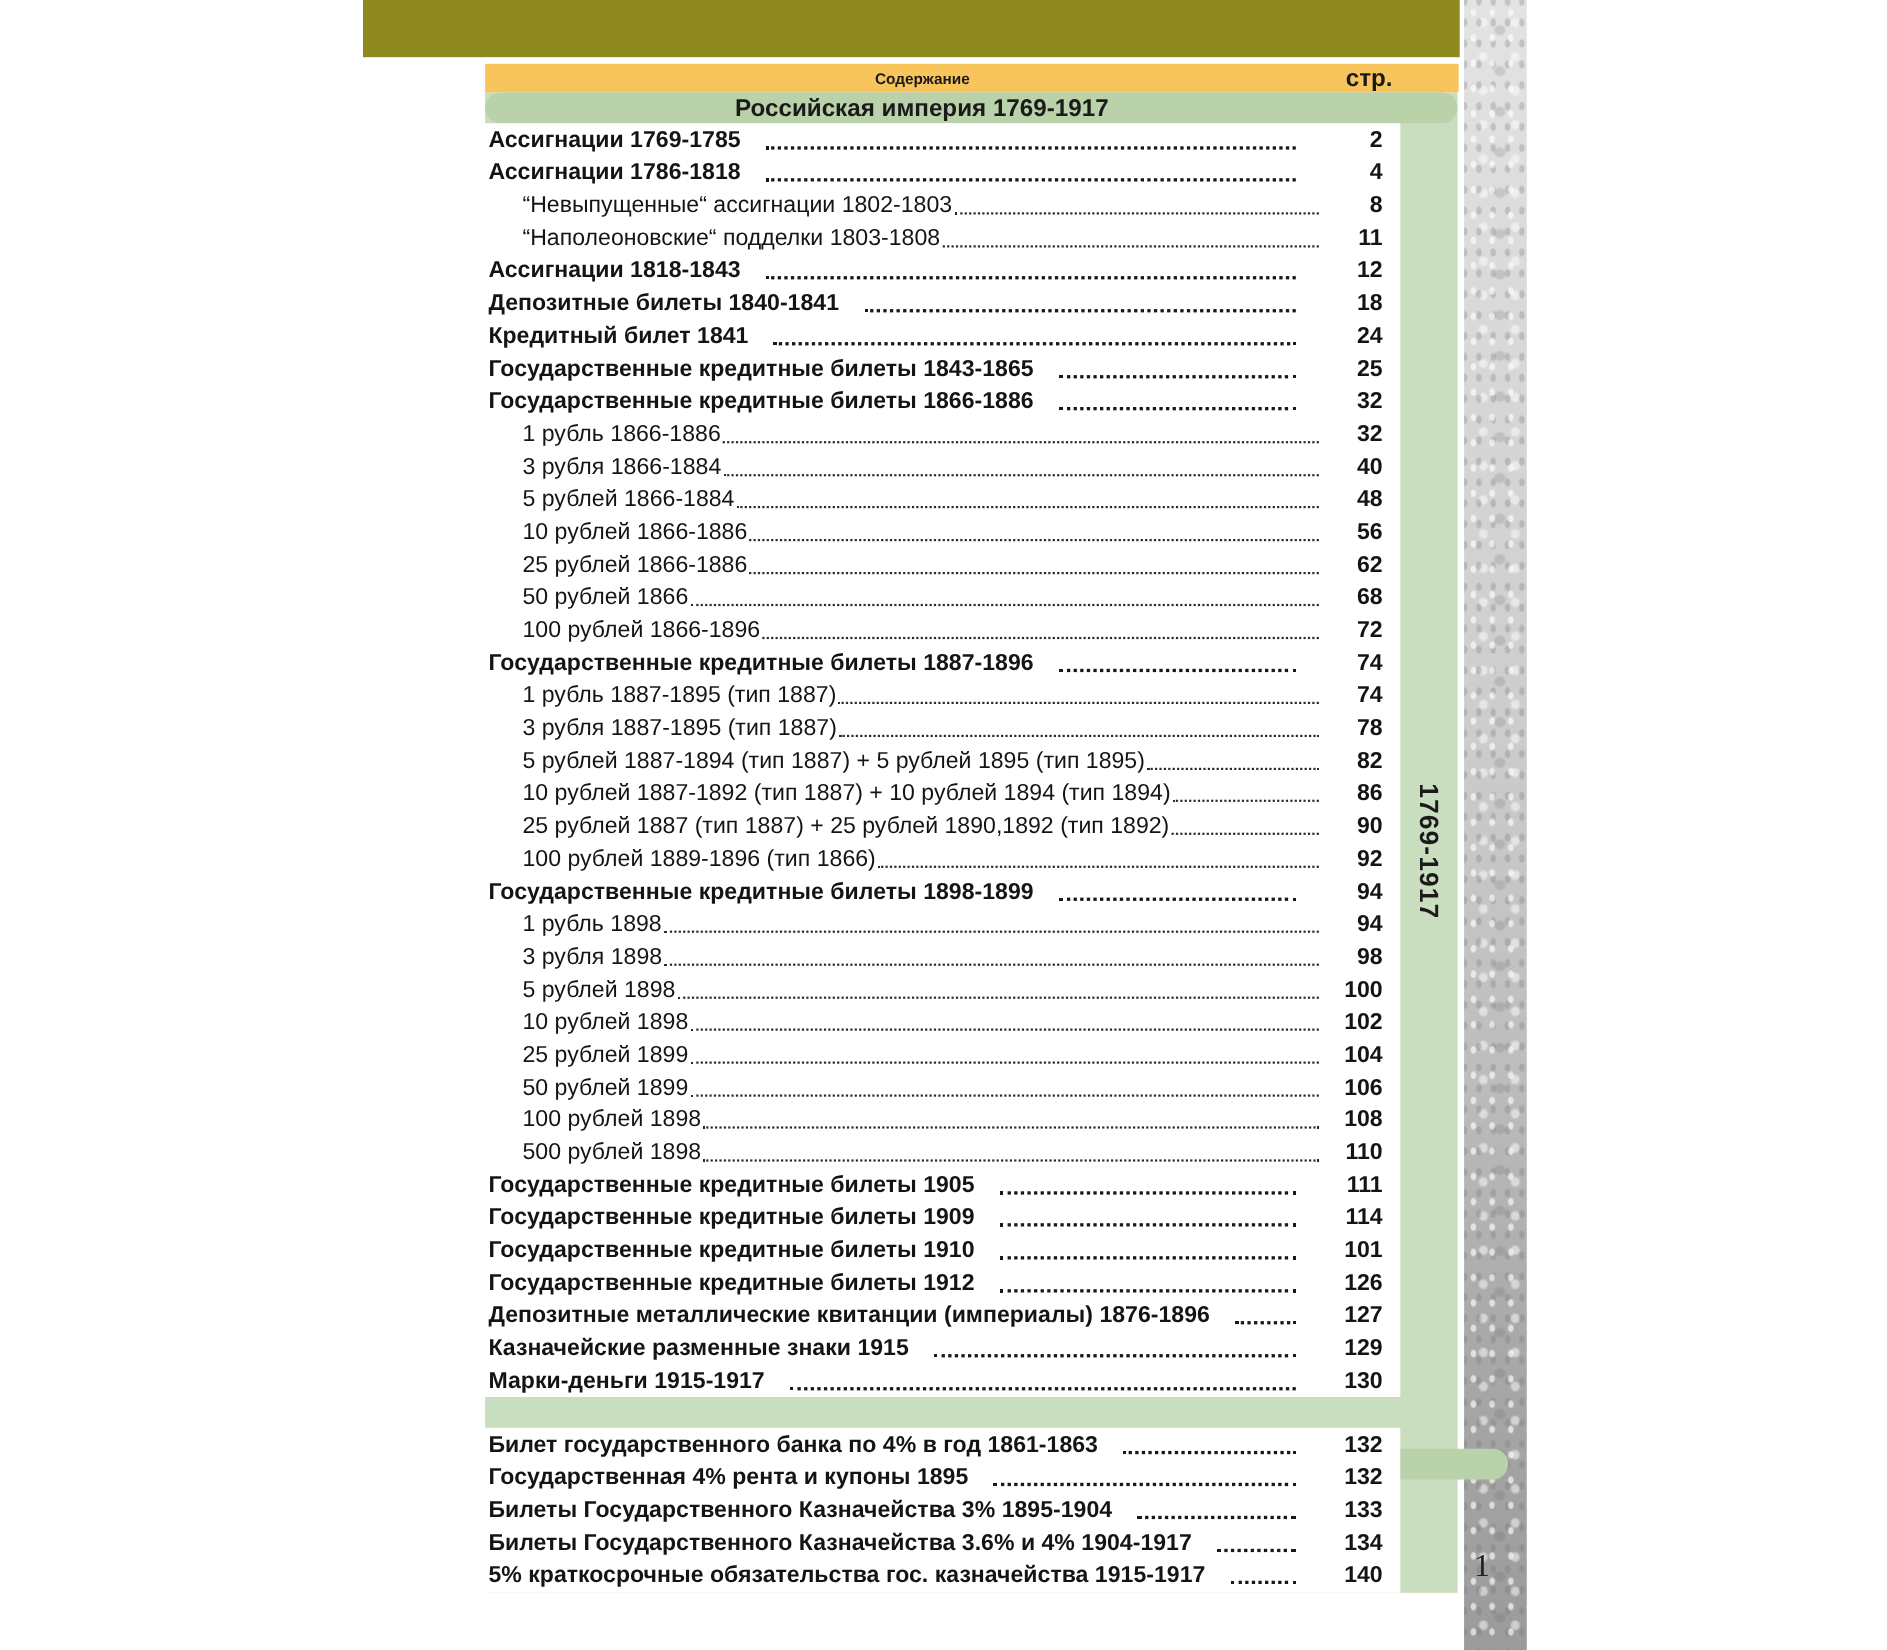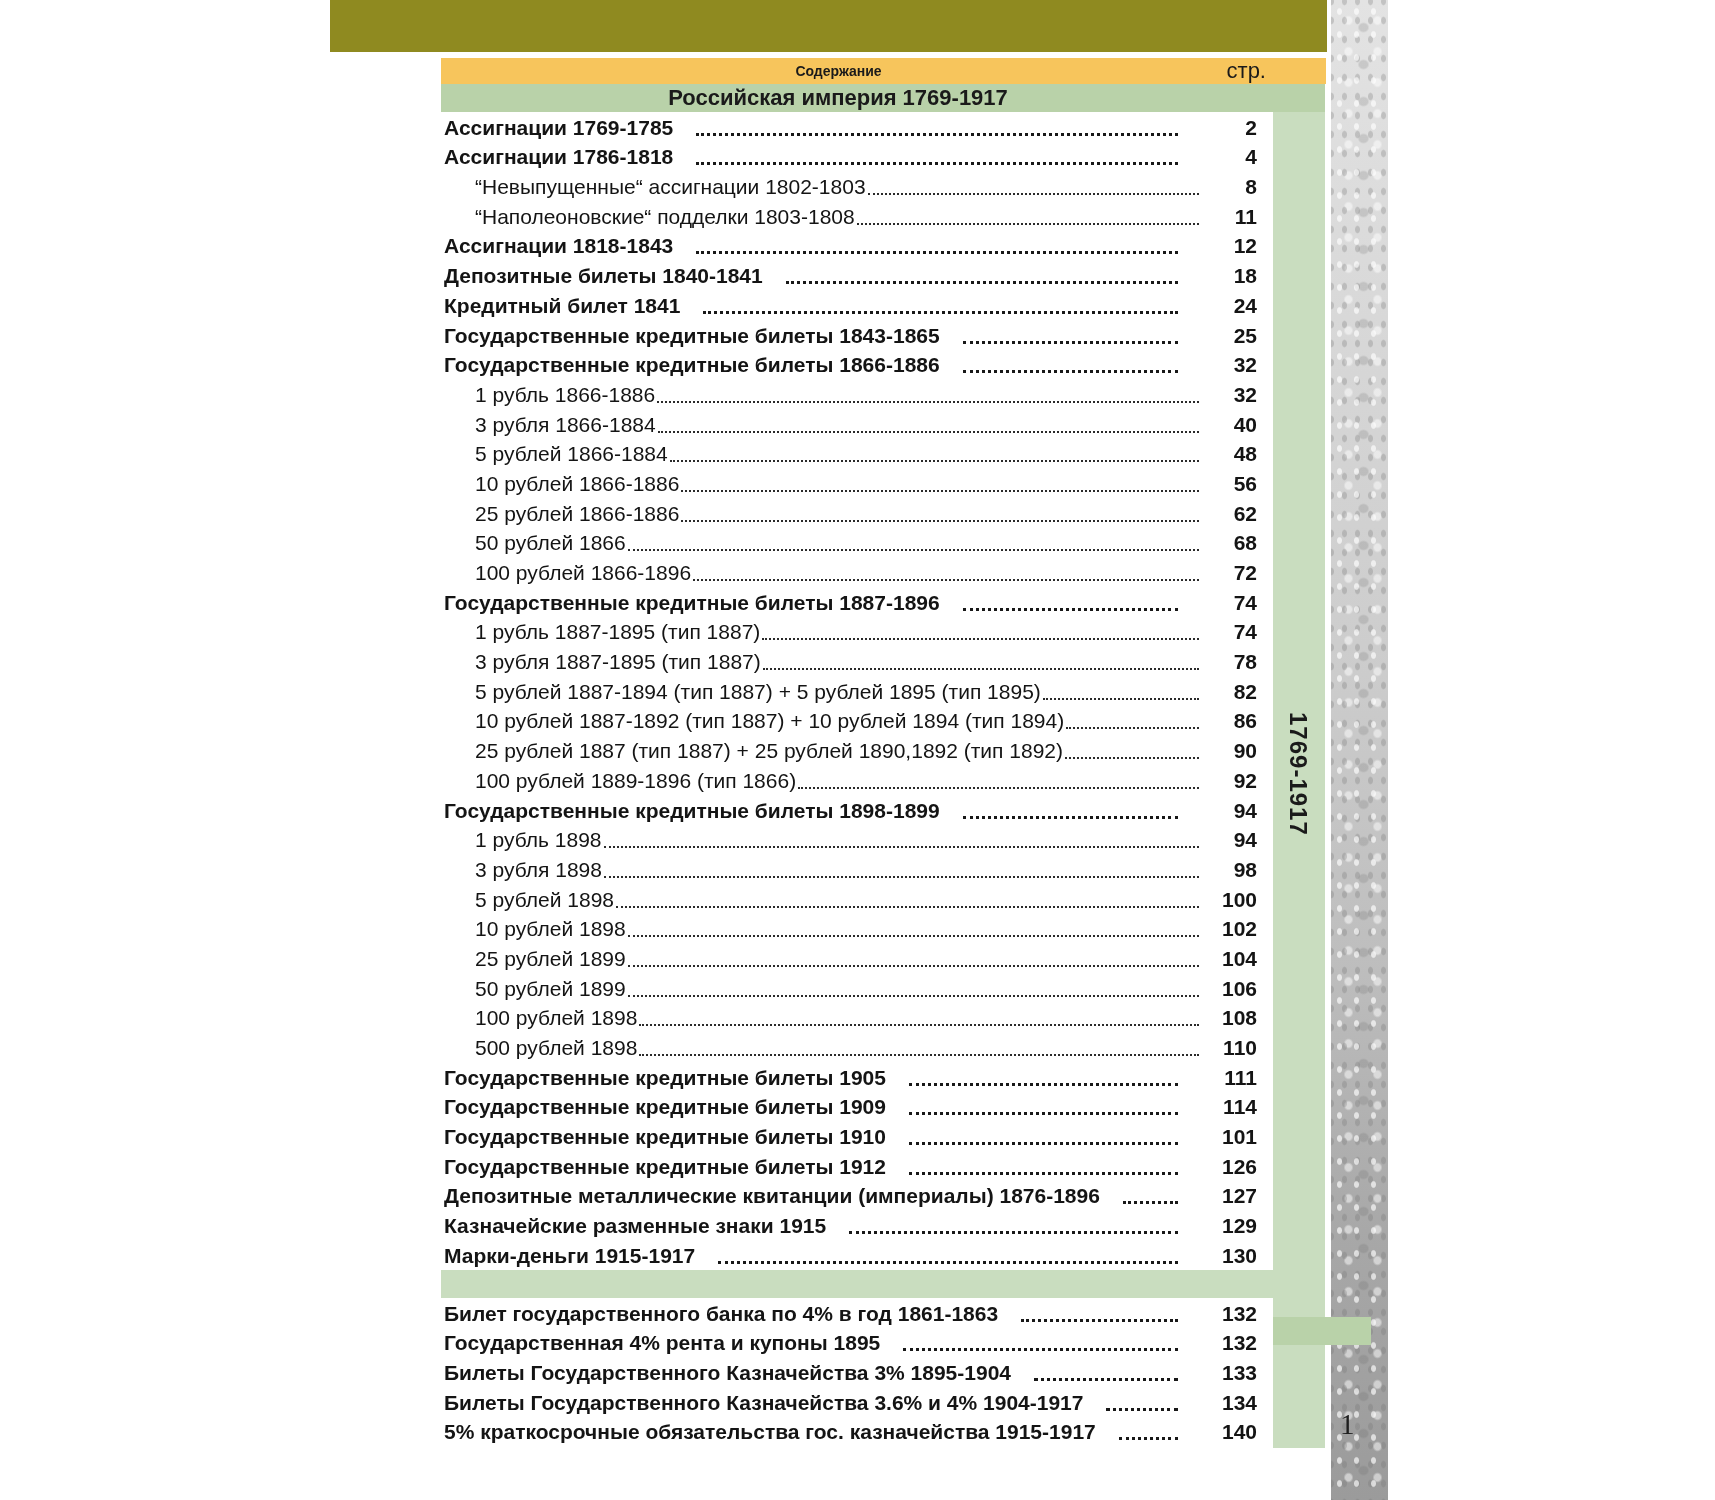--- a/index.html
+++ b/index.html
@@ -38,27 +38,27 @@
     position:absolute;left:441px;top:58px;width:885px;height:26px;
     background:#f7c55c;
     display:flex;align-items:center;justify-content:center;
   }
   .orange-bar .title{
     position:relative;left:-45px;
     font-weight:bold;font-size:14px;line-height:26px;color:#1a1a1a;
   }
   .orange-bar .page-col{
     position:absolute;right:60px;top:0;
-    font-weight:normal;font-size:22px;line-height:26px;color:#1a1a1a;
+    font-weight:bold;font-size:22px;line-height:26px;color:#1a1a1a;
   }
   
   .band{
     position:absolute;left:441px;width:884px;height:28px;
     background:#b9d2a9;
-    display:flex;align-items:center;justify-content:center;
+    display:flex;align-items:center;justify-content:center;border-radius:14px;
   }
   .band .title{
     position:relative;left:-45px;
     font-weight:bold;font-size:22px;line-height:28px;color:#1a1a1a;
   }
   .band-1{top:84px;}
   .band-2{top:1317px;margin-left:46px;}
   
   .white-box{
     position:absolute;left:403px;width:870px;background:#ffffff;

